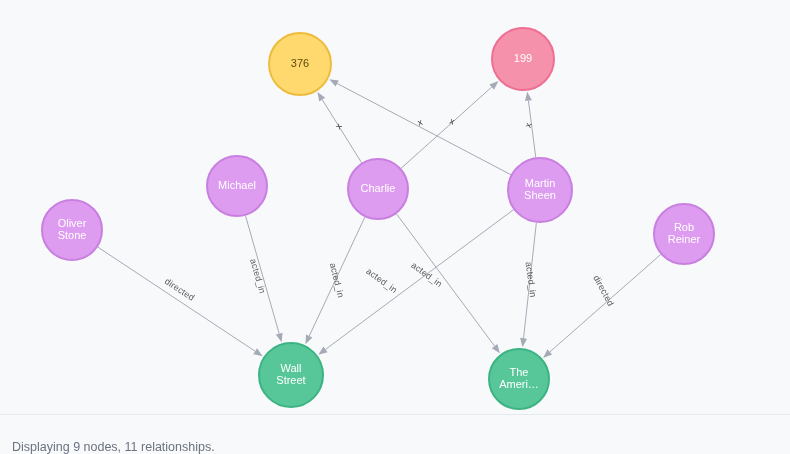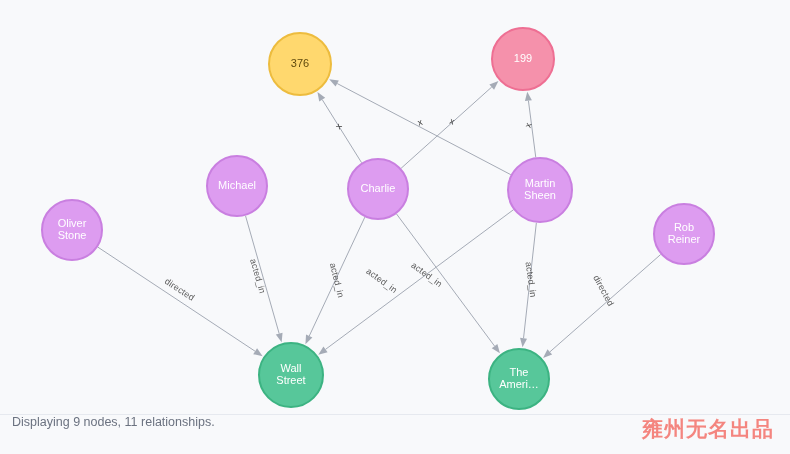--- a/index.html
+++ b/index.html
@@ -68,21 +68,21 @@
   #status-bar {
     position: absolute;
     left: 0;
     top: 414px;
     width: 790px;
     height: 40px;
     background: #f8f9fb;
     border-top: 1px solid #e6e9ef;
     box-sizing: border-box;
     display: flex;
-    align-items: flex-start;
+    align-items: flex-end;
     justify-content: space-between;
     padding: 0 12px 0 12px;
   }
   #status-text {
     font-size: 12.5px;
     color: #6b7280;
     white-space: nowrap;
   }
   #watermark {
     font-family: "DejaVu Sans", sans-serif;
@@ -179,16 +179,15 @@
             <circle cx="519" cy="379" r="30" fill="#57c79a" stroke="#3cb382" class="node-circle"></circle>
             <text x="519" y="373" class="node-label node-label-light">The</text>
             <text x="519" y="385" class="node-label node-label-light">Ameri…</text>
           </g>
         </g>
     </svg>
   </div>
 
   <div id="status-bar">
     <span id="status-text">Displaying 9 nodes, 11 relationships.</span>
-    <span id="watermark">雍州无名出品</span>
   </div>
 
 </div>
 
 </body></html>

